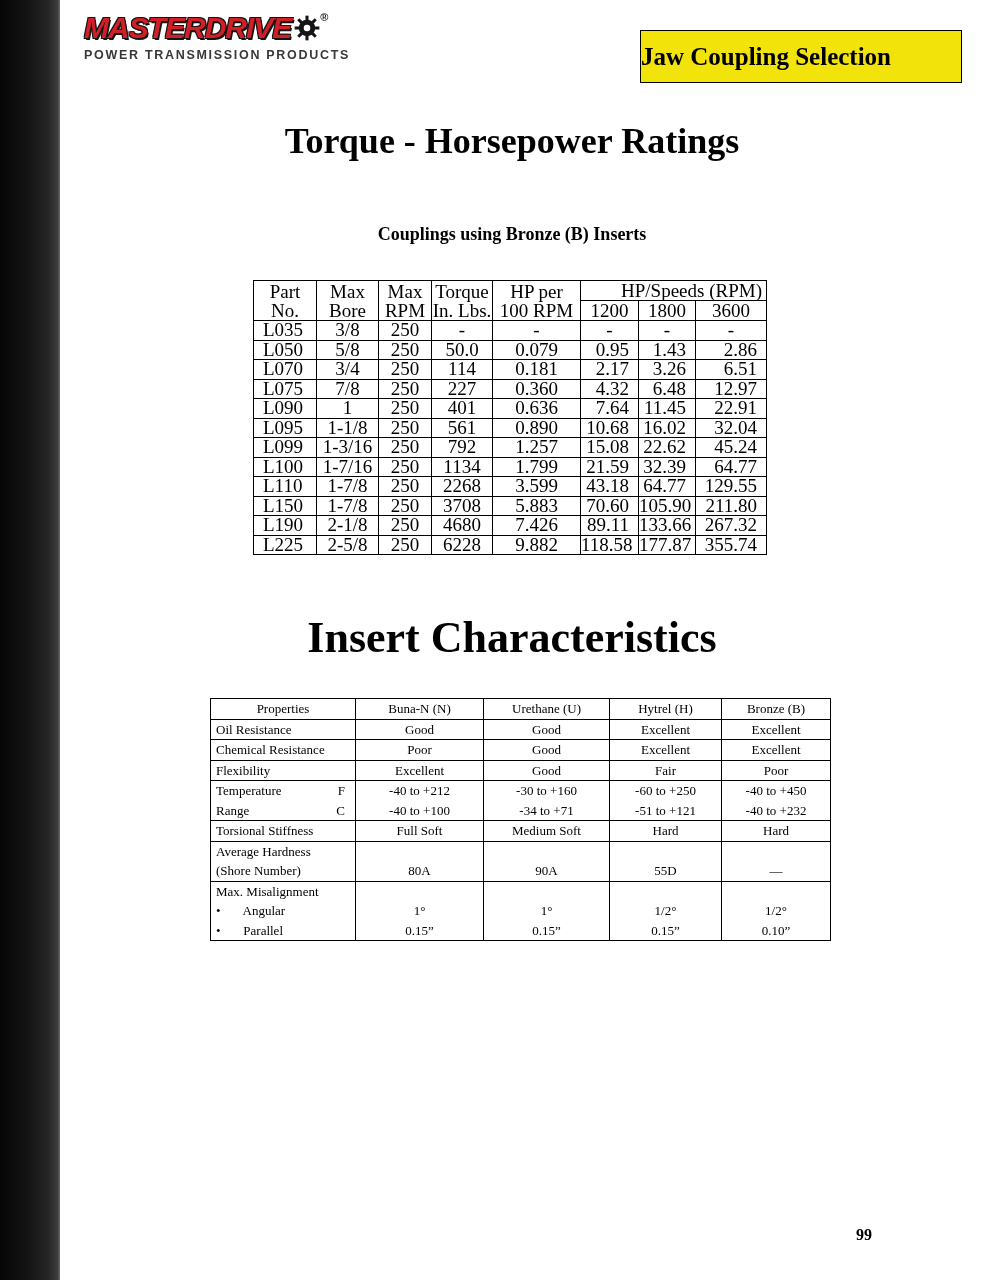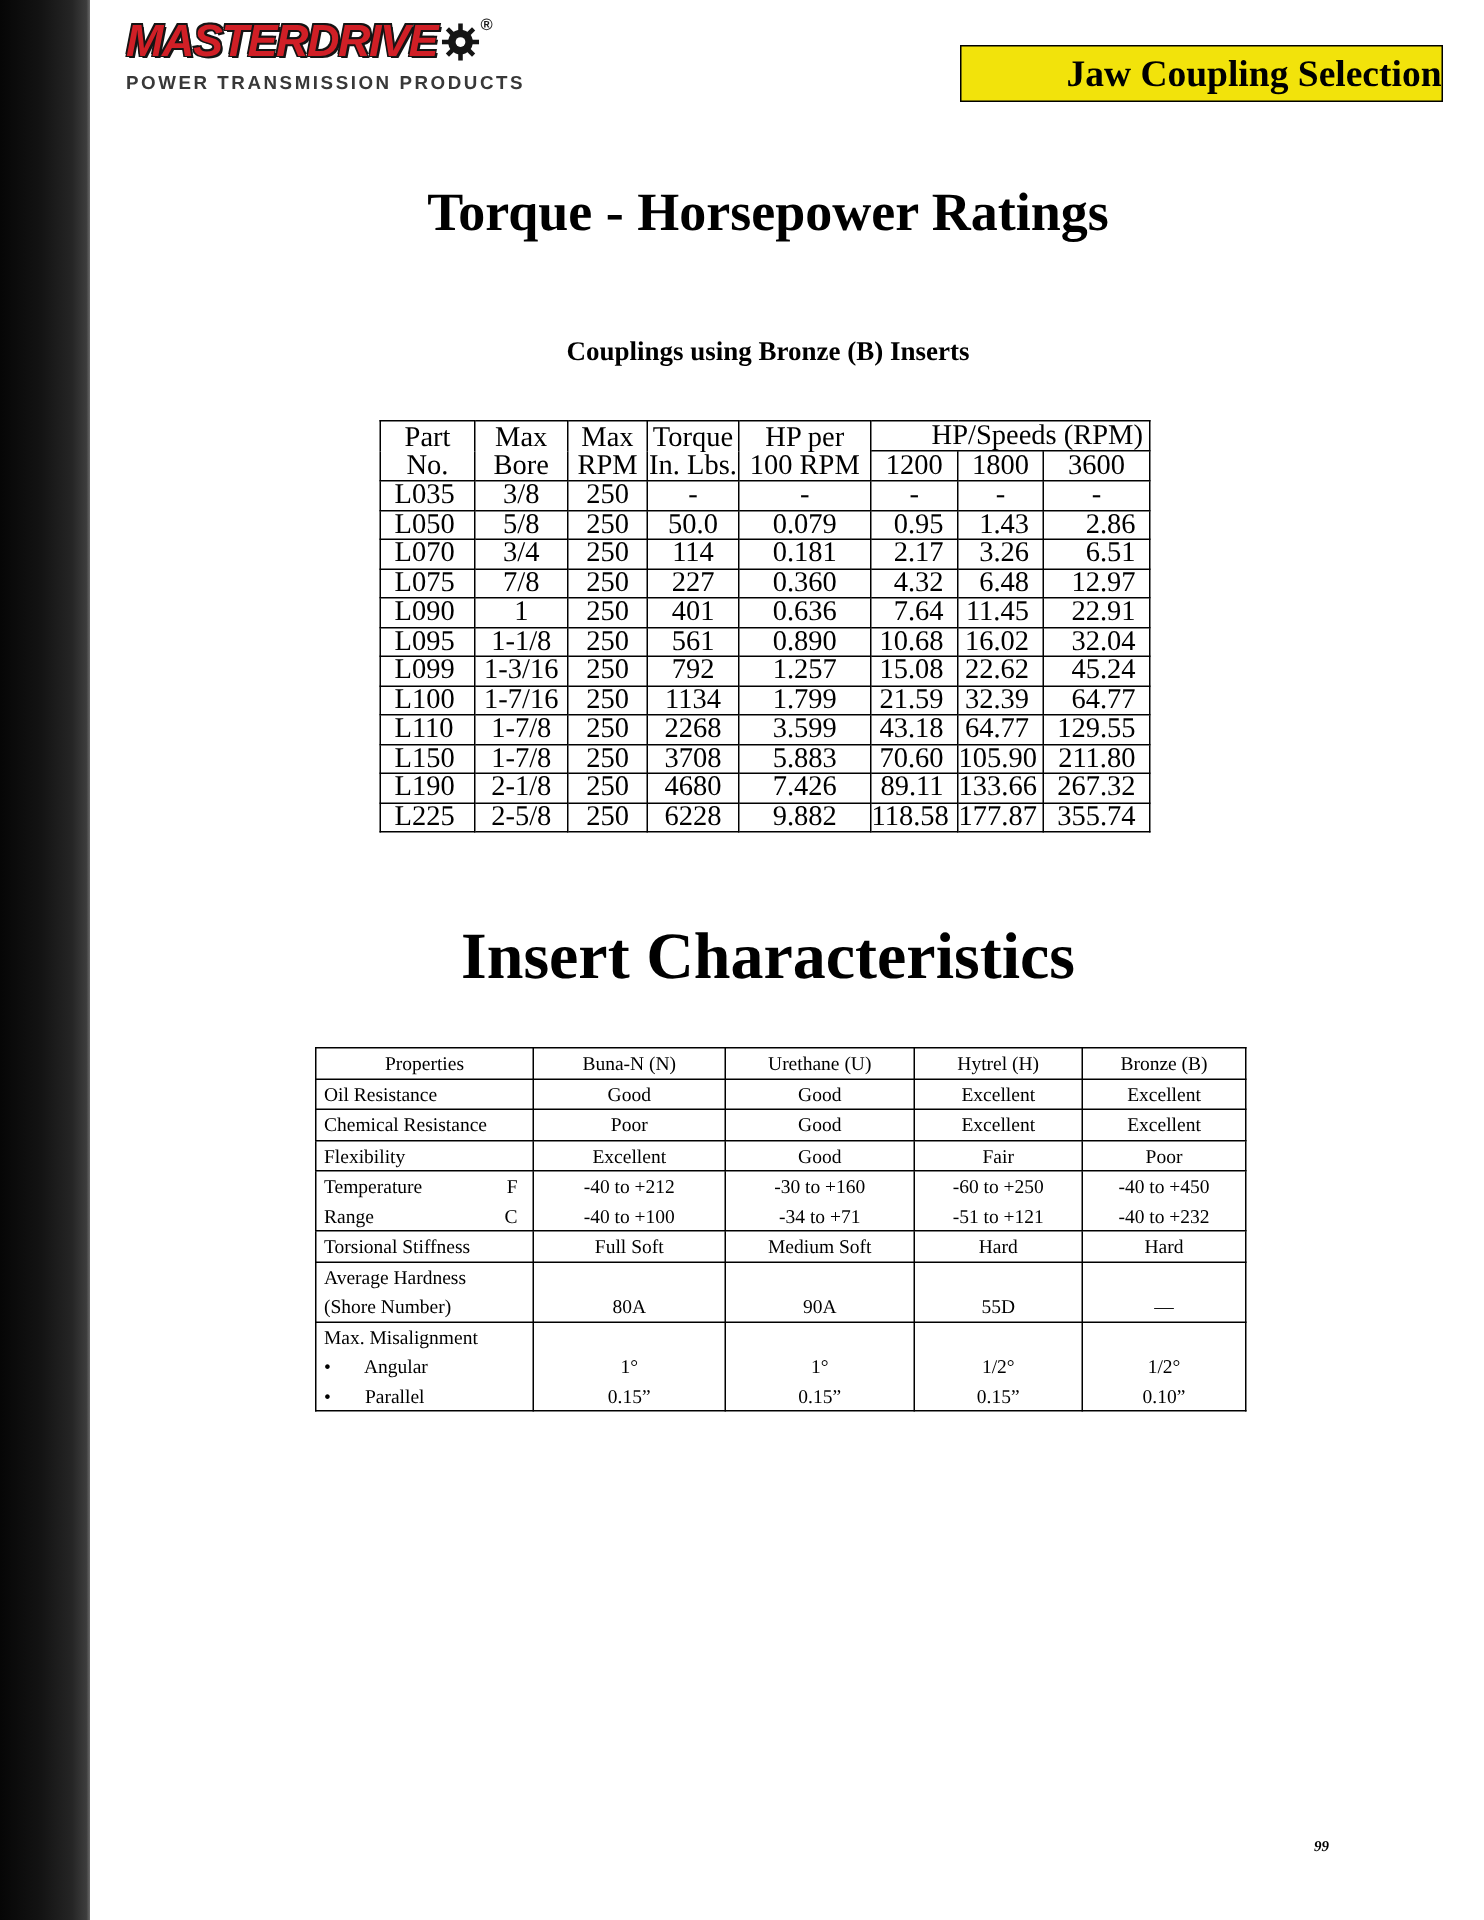--- a/index.html
+++ b/index.html
@@ -21,23 +21,23 @@
     text-shadow:-1px -1px 0 #141414,1px -1px 0 #141414,-1px 1px 0 #141414,1.5px 1.5px 0 #141414;
   }
   .gear{margin-left:3px;margin-top:3px;flex:0 0 auto;}
   .reg{font-family:"Liberation Sans",sans-serif;font-size:11px;font-weight:bold;color:#1c1c1c;margin-top:-1px;}
   .tagline{
     font-family:"Liberation Sans",sans-serif;font-weight:bold;font-size:12.5px;
     letter-spacing:1.7px;color:#383838;margin-top:4px;white-space:nowrap;
   }
   
   .banner{
-    position:absolute;left:640px;top:30px;width:322px;height:38px;box-sizing:border-box;
+    position:absolute;left:640px;top:30px;width:322px;height:53px;box-sizing:border-box;
     background:#f2e30b;border:1.5px solid #000;
-    display:flex;align-items:center;justify-content:flex-end;
+    display:flex;align-items:center;justify-content:flex-start;
   }
   .banner span{font-weight:bold;font-size:25px;line-height:1;}
   
   .h1{position:absolute;left:35px;right:0;top:120px;text-align:center;font-size:36px;font-weight:bold;line-height:1.2;}
   .h2{position:absolute;left:35px;right:0;top:224px;text-align:center;font-size:18px;font-weight:bold;}
   .h1b{position:absolute;left:35px;right:0;top:612px;text-align:center;font-size:44px;font-weight:bold;line-height:1.2;}
   
   table{border-collapse:collapse;table-layout:fixed;}
   th,td{border:1px solid #000;padding:0;font-weight:normal;}
   
@@ -53,21 +53,21 @@
   .t1 td.dash{text-align:center;padding-right:0;}
   
   .t2{position:absolute;left:210px;top:698px;width:620px;font-size:13px;border-radius:18px;}
   .t2 th{height:19.5px;line-height:19.5px;text-align:center;}
   .t2 .line{height:19.5px;line-height:19.5px;white-space:pre;}
   .t2 td.prop{text-align:left;}
   .t2 td.prop .line{padding-left:5px;}
   .t2 td.val{text-align:center;}
   .t2 .split{display:flex;justify-content:space-between;padding-right:10px;}
   
-  .pageno{position:absolute;left:876px;top:1226px;font-size:10px;font-weight:bold;font-style:italic;}
+  .pageno{position:absolute;left:856px;top:1226px;font-size:16px;font-weight:bold;}
 </style>
 </head>
 <body>
 
 <div class="edge-strip"></div>
 
 <div class="logo">
   <div class="brand-row">
     <span class="brand">MASTERDRIVE</span>
     <svg class="gear" width="26" height="26" viewBox="0 0 24 24" aria-hidden="true">

